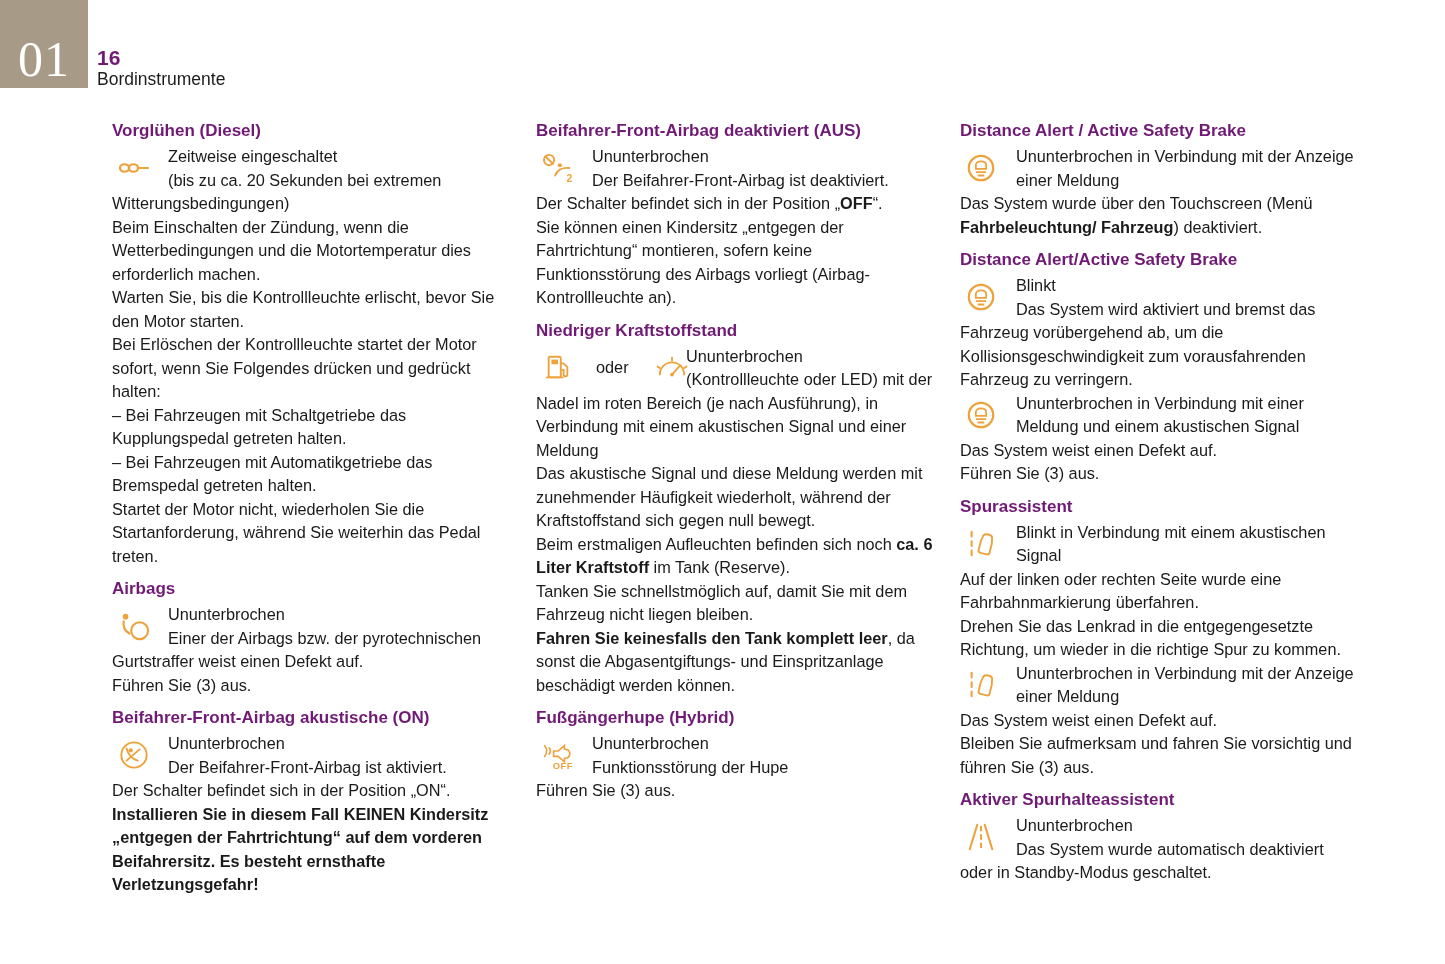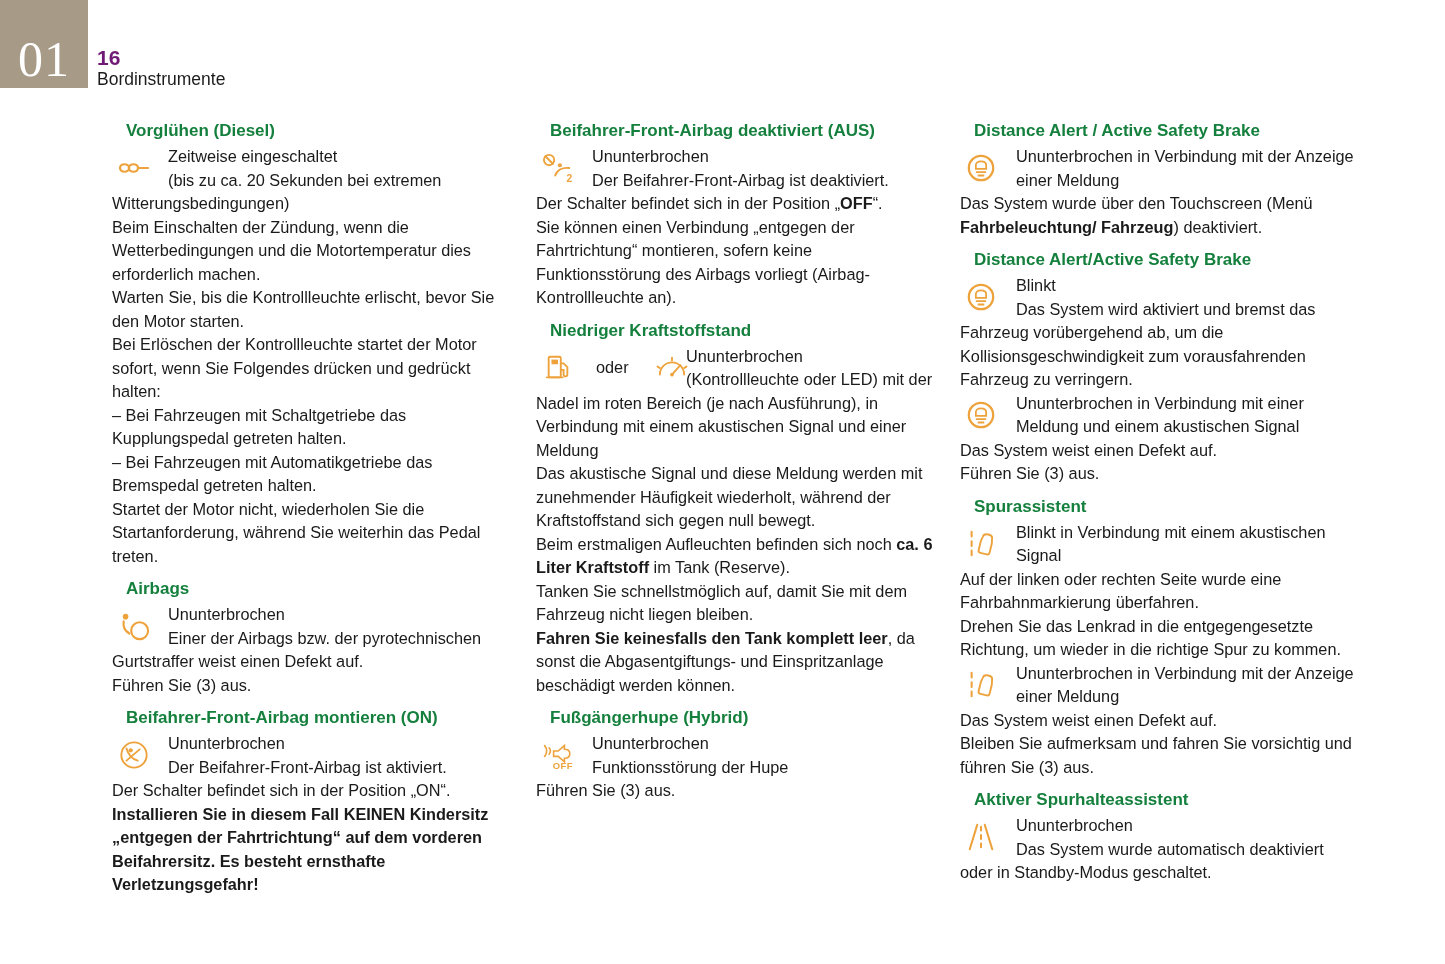--- a/index.html
+++ b/index.html
@@ -24,22 +24,22 @@
   .page-head{position:absolute;left:97px;top:47px}
   .page-number{font-weight:bold;font-size:21px;line-height:21px;color:#701a75}
   .section-title{font-size:17.5px;line-height:22px;color:#1c1c1c}
   .content{
     position:absolute;left:112px;top:110px;width:1246px;
     display:grid;grid-template-columns:1fr 1fr 1fr;column-gap:26px;
     align-items:start;
   }
   .col{min-width:0}
   h3{
-    font-size:17px;line-height:23px;margin:9px 14px 3px;
-    font-weight:bold;color:#15803d;clear:both;
+    font-size:17px;line-height:23px;margin:9px 0 3px;
+    font-weight:bold;color:#701a75;clear:both;
   }
   .col > p{margin:0;font-size:16.3px;line-height:23.5px}
   .bold{font-weight:bold}
   .iconline{overflow:visible}
   .iconbox{
     float:left;width:56px;height:45px;
     display:flex;align-items:center;gap:4px;
     color:var(--accent);padding:1px 4px 0 5px;
   }
   .iconbox.wide{width:150px;gap:24px;padding-left:8px}
@@ -87,21 +87,21 @@
               <svg viewBox="0 0 36 32" width="34" height="30">
                 <g fill="none" stroke="currentColor" stroke-width="2.3" stroke-linecap="round">
                   <circle cx="9" cy="6" r="3" fill="currentColor" stroke="none"></circle>
                   <path d="M7 11c-1 6 1 10 6 13"></path>
                   <circle cx="24" cy="21" r="9"></circle>
                 </g>
               </svg>
             </span>
           </span><span>Ununterbrochen</span><br><span>Einer der Airbags bzw. der pyrotechnischen Gurtstraffer weist einen Defekt auf.</span></p>
         <p><span>Führen Sie (3) aus.</span></p>
-        <h3>Beifahrer-Front-Airbag montieren (ON)</h3>
+        <h3>Beifahrer-Front-Airbag akustische (ON)</h3>
         <p class="iconline"><span class="iconbox">
             <span class="ic">
               <svg viewBox="0 0 36 32" width="34" height="30">
                 <g fill="none" stroke="currentColor" stroke-width="2">
                   <circle cx="18" cy="16" r="13.5"></circle>
                   <circle cx="14.5" cy="11" r="2.3" fill="currentColor" stroke="none"></circle>
                   <path d="M10 9c2 7 5 11 12 13" stroke-linecap="round"></path>
                   <path d="M10 22l14-12" stroke-linecap="round"></path>
                 </g>
               </svg>
@@ -119,21 +119,21 @@
                   <circle cx="8.5" cy="7.5" r="5.5"></circle>
                   <path d="M4.5 3.5l8 8"></path>
                   <circle cx="20" cy="13" r="2.2" fill="currentColor" stroke="none"></circle>
                   <path d="M15 24c2-6 8-9 15-8"></path>
                   <text x="27" y="31" font-size="11" font-weight="bold" fill="currentColor" stroke="none">2</text>
                 </g>
               </svg>
             </span>
           </span><span>Ununterbrochen</span><br><span>Der Beifahrer-Front-Airbag ist deaktiviert.</span></p>
         <p><span>Der Schalter befindet sich in der Position „</span><span class="bold">OFF</span><span>“.</span></p>
-        <p><span>Sie können einen Verbindung „entgegen der Fahrtrichtung“ montieren, sofern keine Funktionsstörung des Airbags vorliegt (Airbag-Kontrollleuchte an).</span></p>
+        <p><span>Sie können einen Kindersitz „entgegen der Fahrtrichtung“ montieren, sofern keine Funktionsstörung des Airbags vorliegt (Airbag-Kontrollleuchte an).</span></p>
         <h3>Niedriger Kraftstoffstand</h3>
         <p class="iconline"><span class="iconbox wide">
             <span class="ic">
               <svg viewBox="0 0 30 32" width="28" height="30">
                 <g fill="none" stroke="currentColor" stroke-width="2" stroke-linecap="round">
                   <rect x="5" y="4" width="13" height="22" rx="1.5"></rect>
                   <rect x="8" y="7" width="7" height="5" fill="currentColor" stroke="none"></rect>
                   <path d="M18 11h3l4 4v8a2 2 0 0 1-4 0v-5h-3"></path>
                   <path d="M3 26h17"></path>
                 </g>

